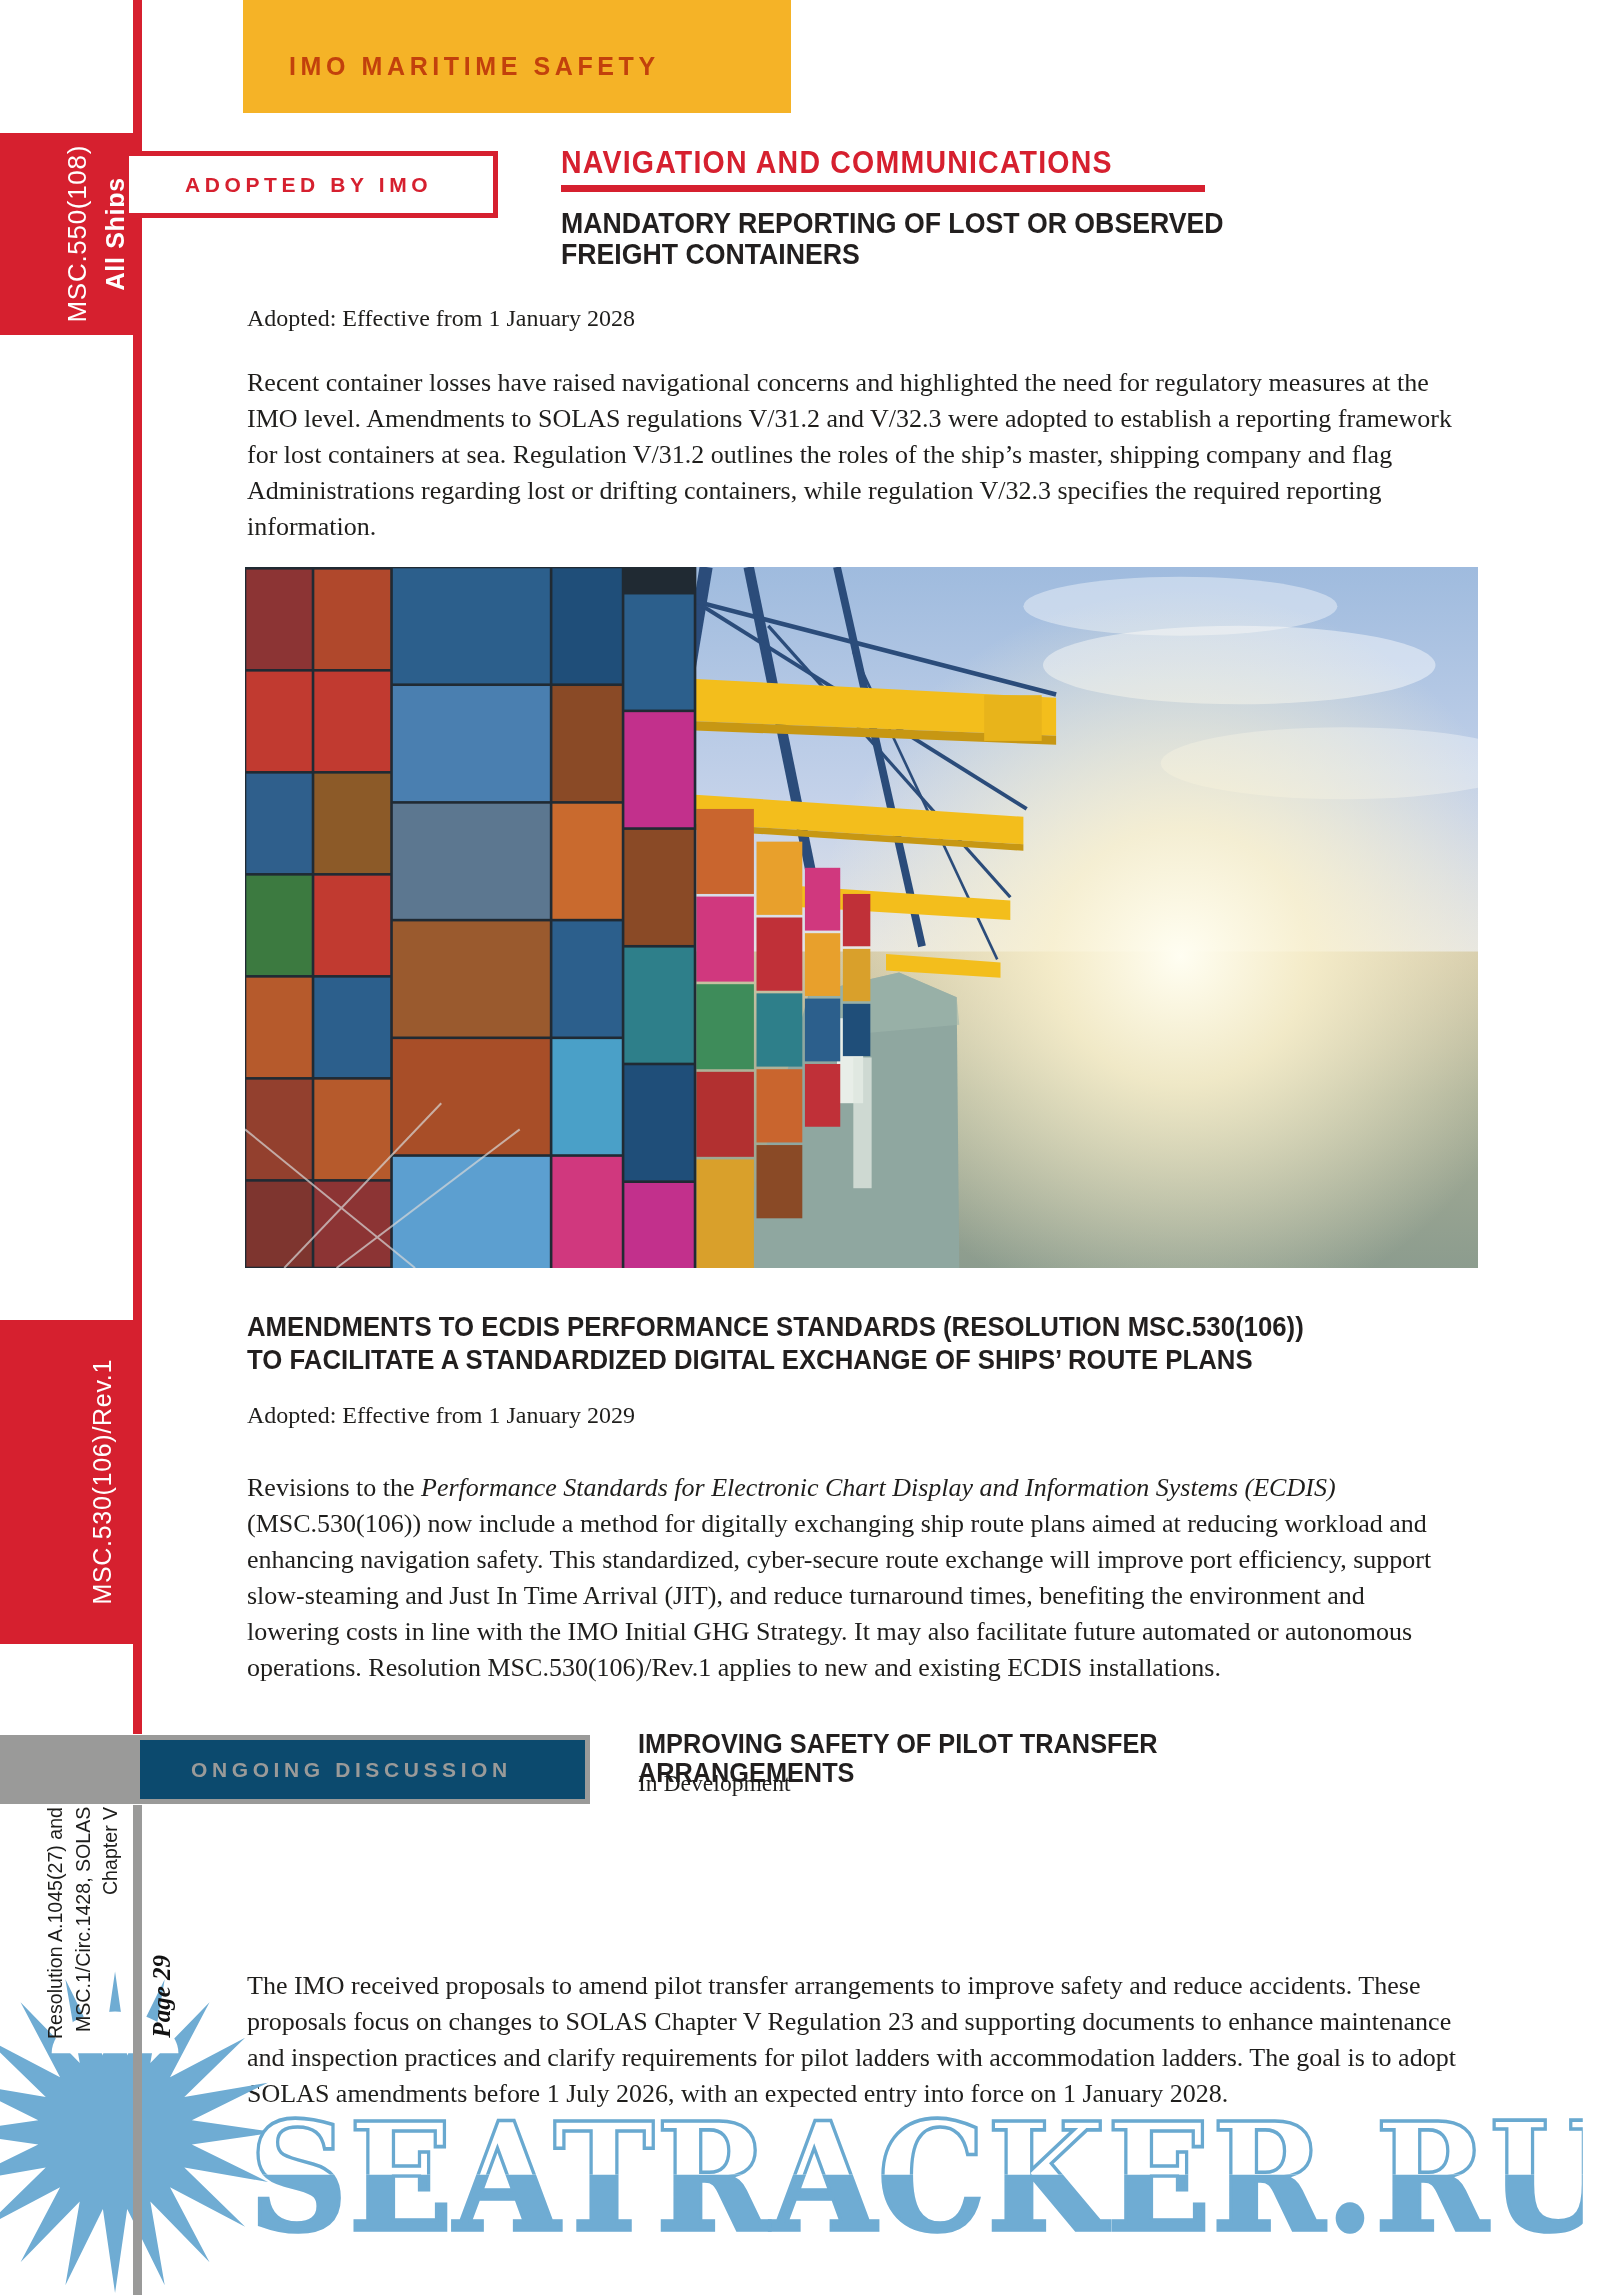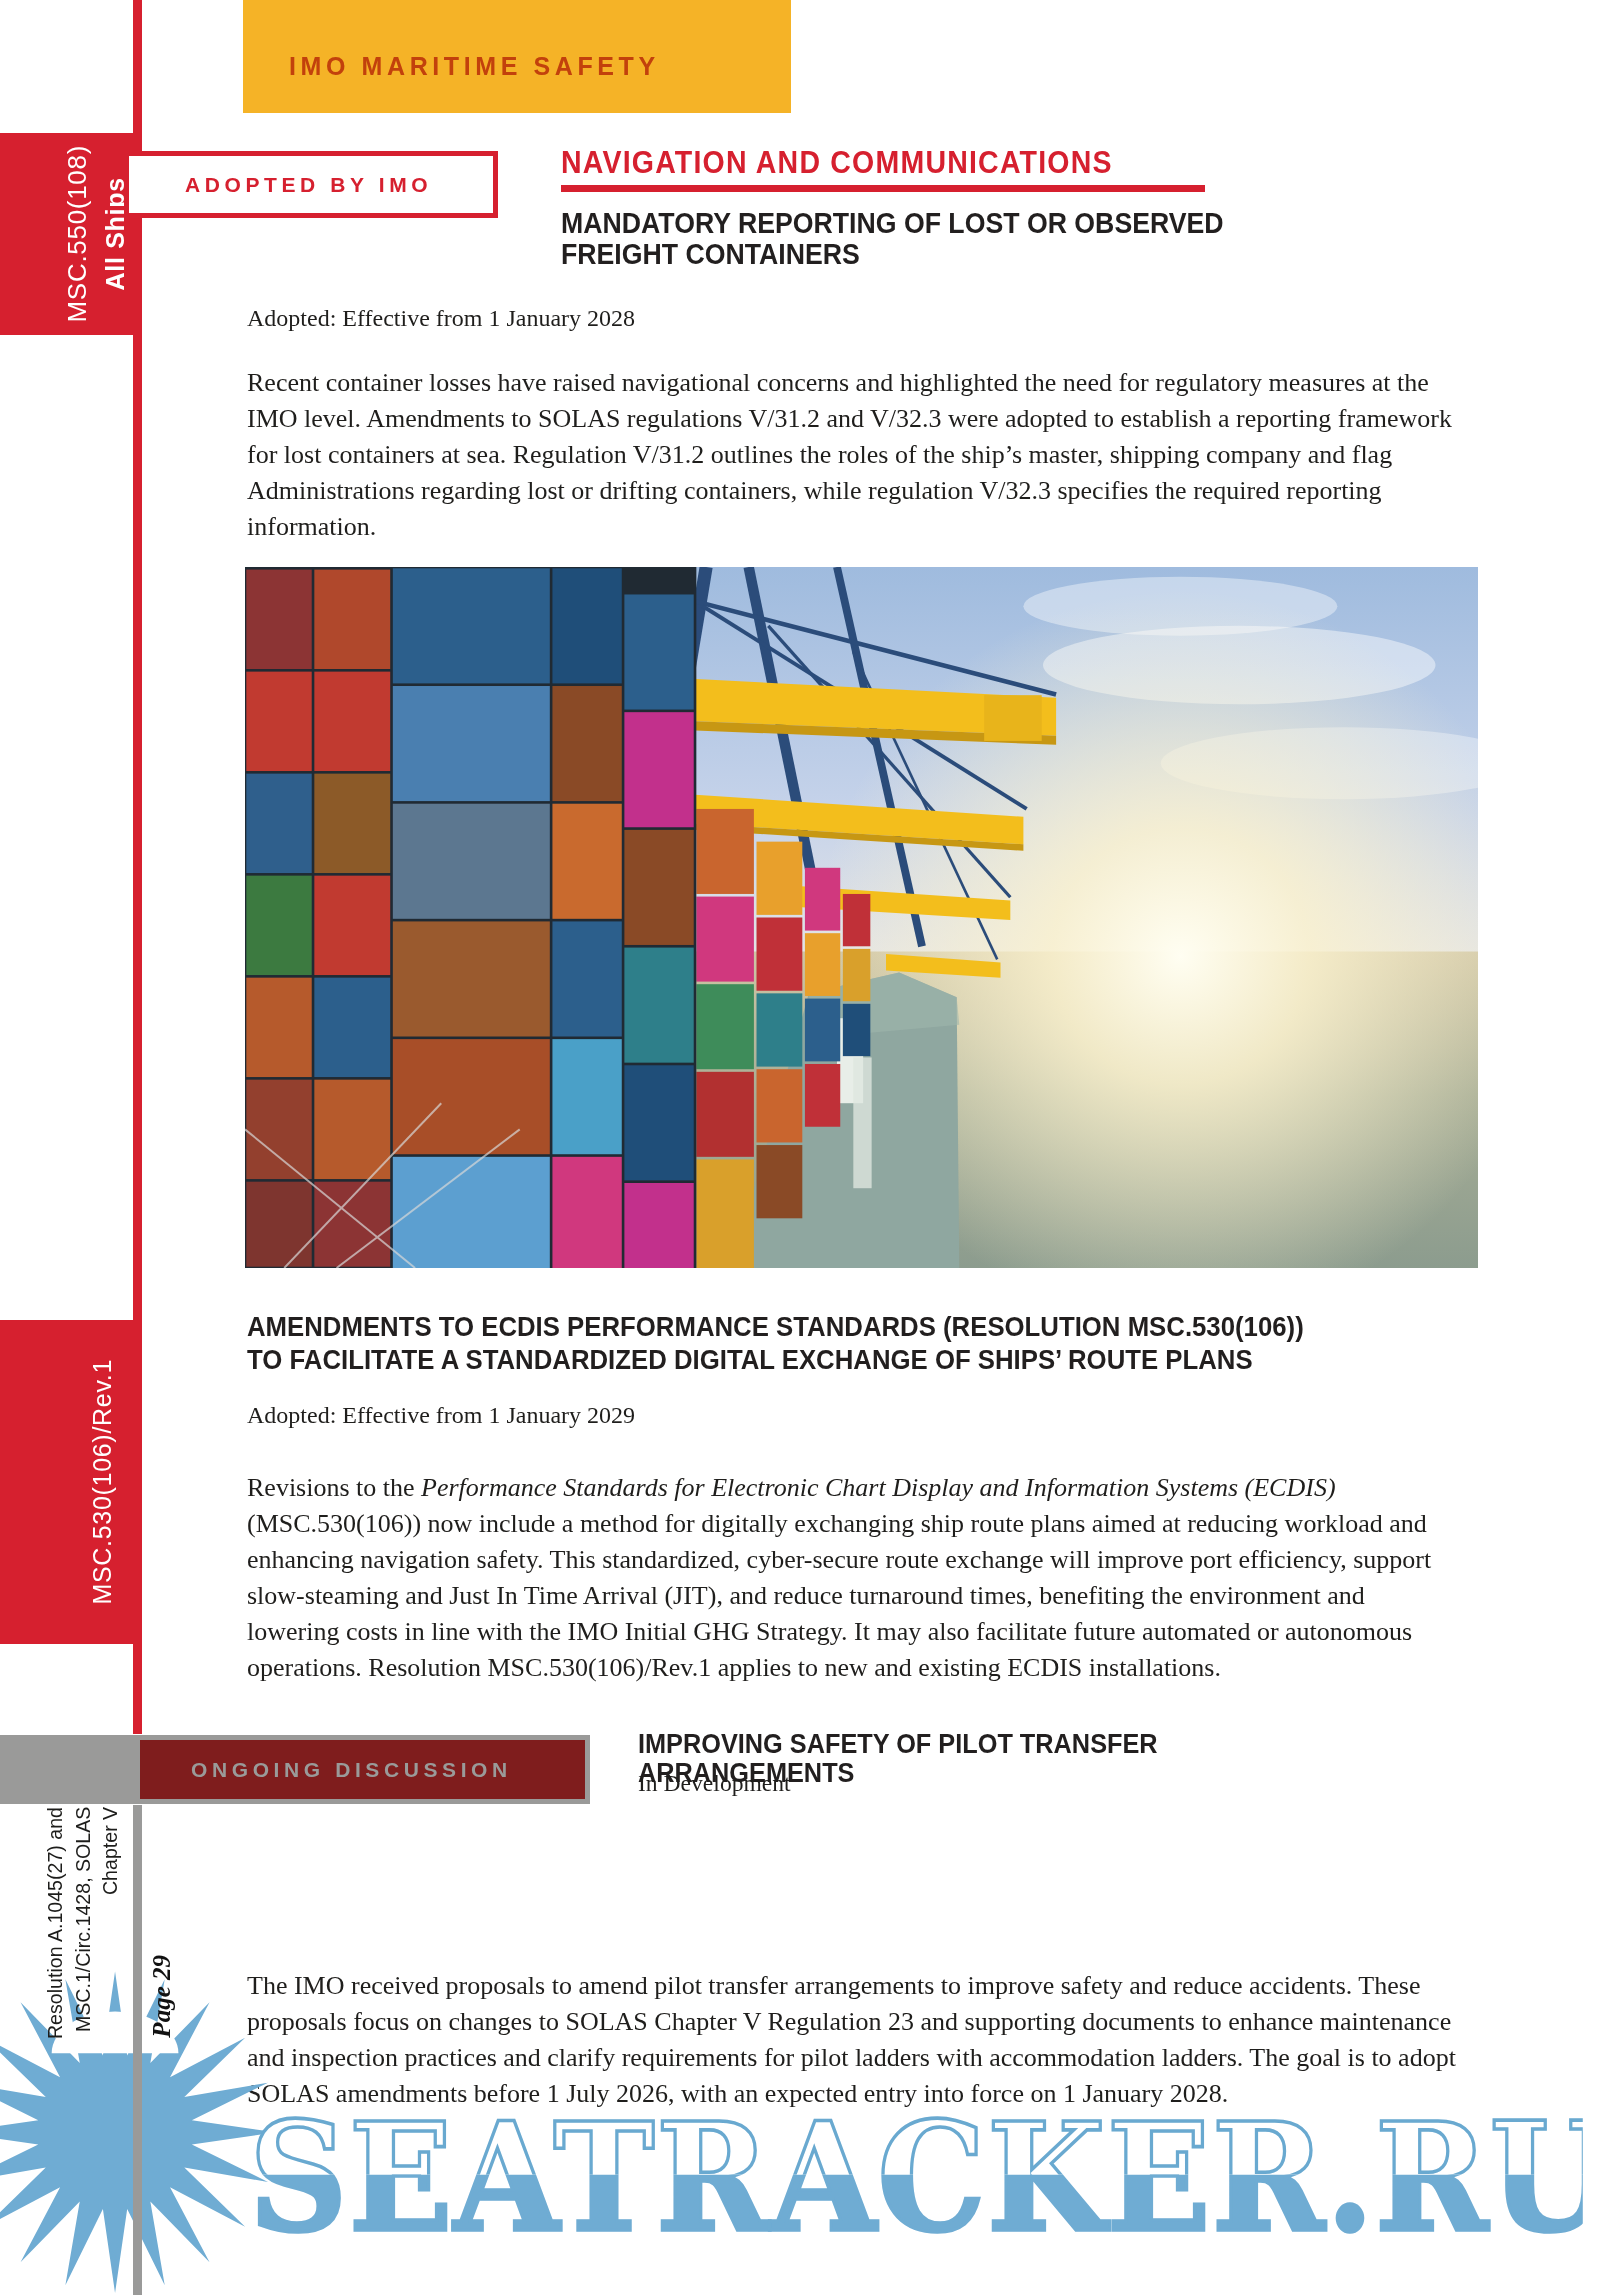--- a/index.html
+++ b/index.html
@@ -25,21 +25,21 @@
   .vtext .l1{display:block;font-size:26px;font-weight:500;letter-spacing:0.7px;}
   .vtext .l2{display:block;font-size:25px;font-weight:bold;letter-spacing:0.7px;}
   .block2 .vtext{font-size:25px;font-weight:500;letter-spacing:0.7px;}
 
   
   .adopted-box{left:124px;top:151px;width:374px;height:67px;background:#fff;border:5.2px solid #D6202F;
                box-sizing:border-box;display:flex;align-items:center;padding-left:56px;z-index:3;}
   .adopted-box span{font-family:"Liberation Sans","DejaVu Sans",sans-serif;font-weight:bold;
                     font-size:21px;letter-spacing:4.6px;color:#D6202F;white-space:nowrap;}
   .gray-strip{left:0;top:1735px;width:135px;height:69px;background:#9A9A99;z-index:3;}
-  .ongoing-box{left:135px;top:1735px;width:455px;height:69px;background:#7f1d1d;border:5.2px solid #9A9A99;
+  .ongoing-box{left:135px;top:1735px;width:455px;height:69px;background:#0c4a6e;border:5.2px solid #9A9A99;
                box-sizing:border-box;display:flex;align-items:center;padding-left:51px;z-index:3;}
   .ongoing-box span{font-family:"Liberation Sans","DejaVu Sans",sans-serif;font-weight:bold;
                     font-size:21px;letter-spacing:4.6px;color:#9A9A99;white-space:nowrap;}
 
   
   .sans-head{font-family:"Liberation Sans","DejaVu Sans",sans-serif;font-weight:bold;color:#221F1F;
              transform:scaleX(0.92);transform-origin:left top;white-space:nowrap;}
   .category{left:561px;top:145px;font-size:31px;letter-spacing:1.3px;color:#D6202F;}
   .category-underline{left:561px;top:185px;width:644px;height:7.2px;background:#D6202F;}
   .h1-title{left:561px;top:208px;font-size:29px;line-height:31px;}

